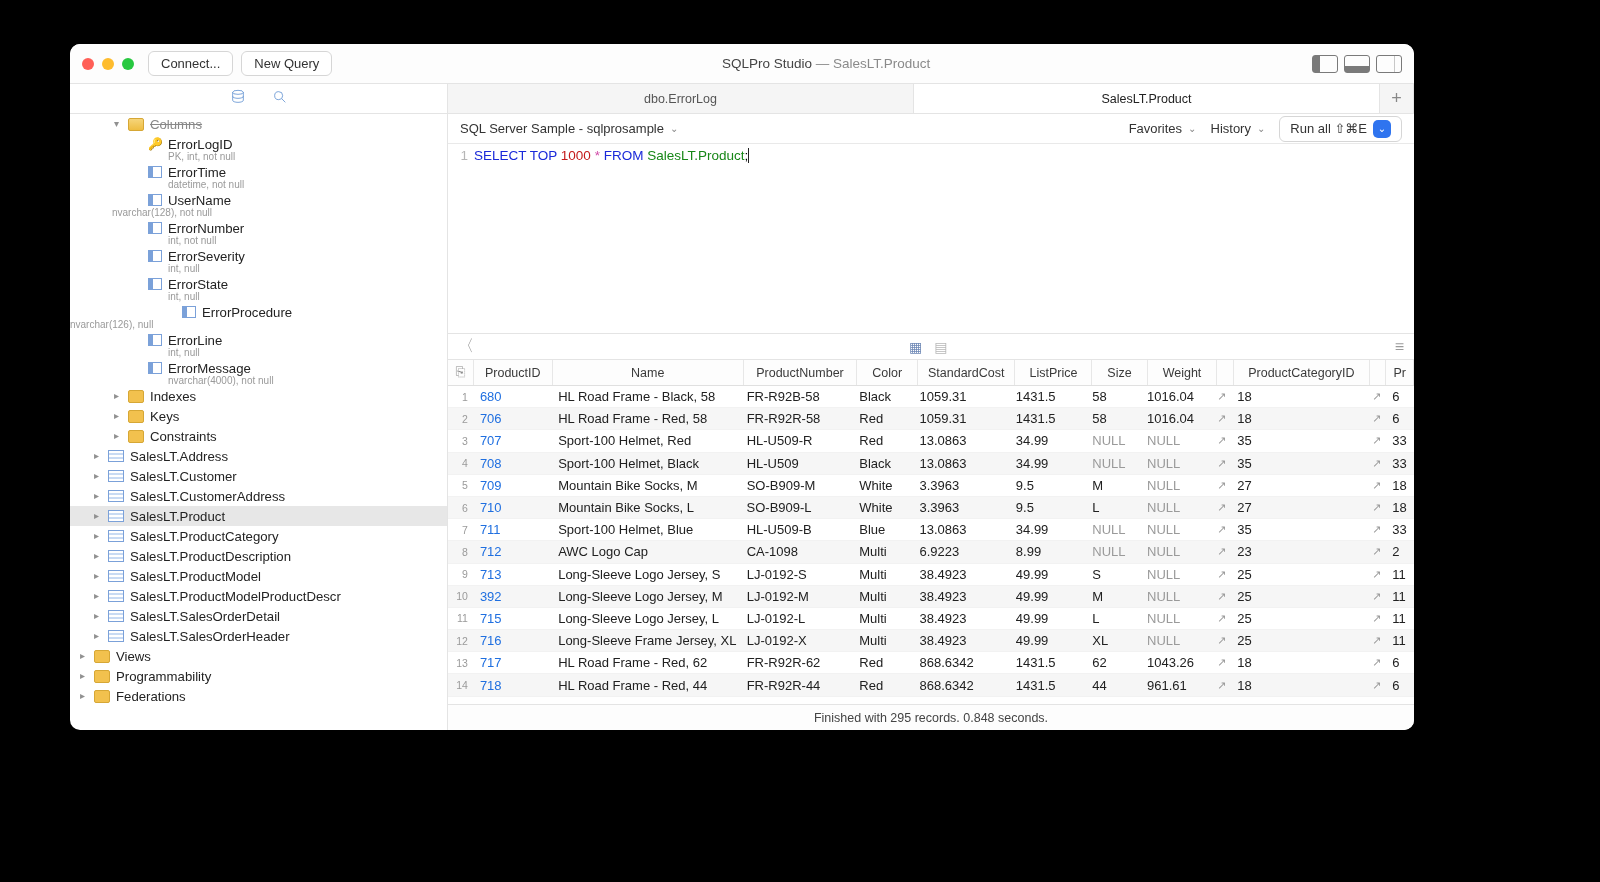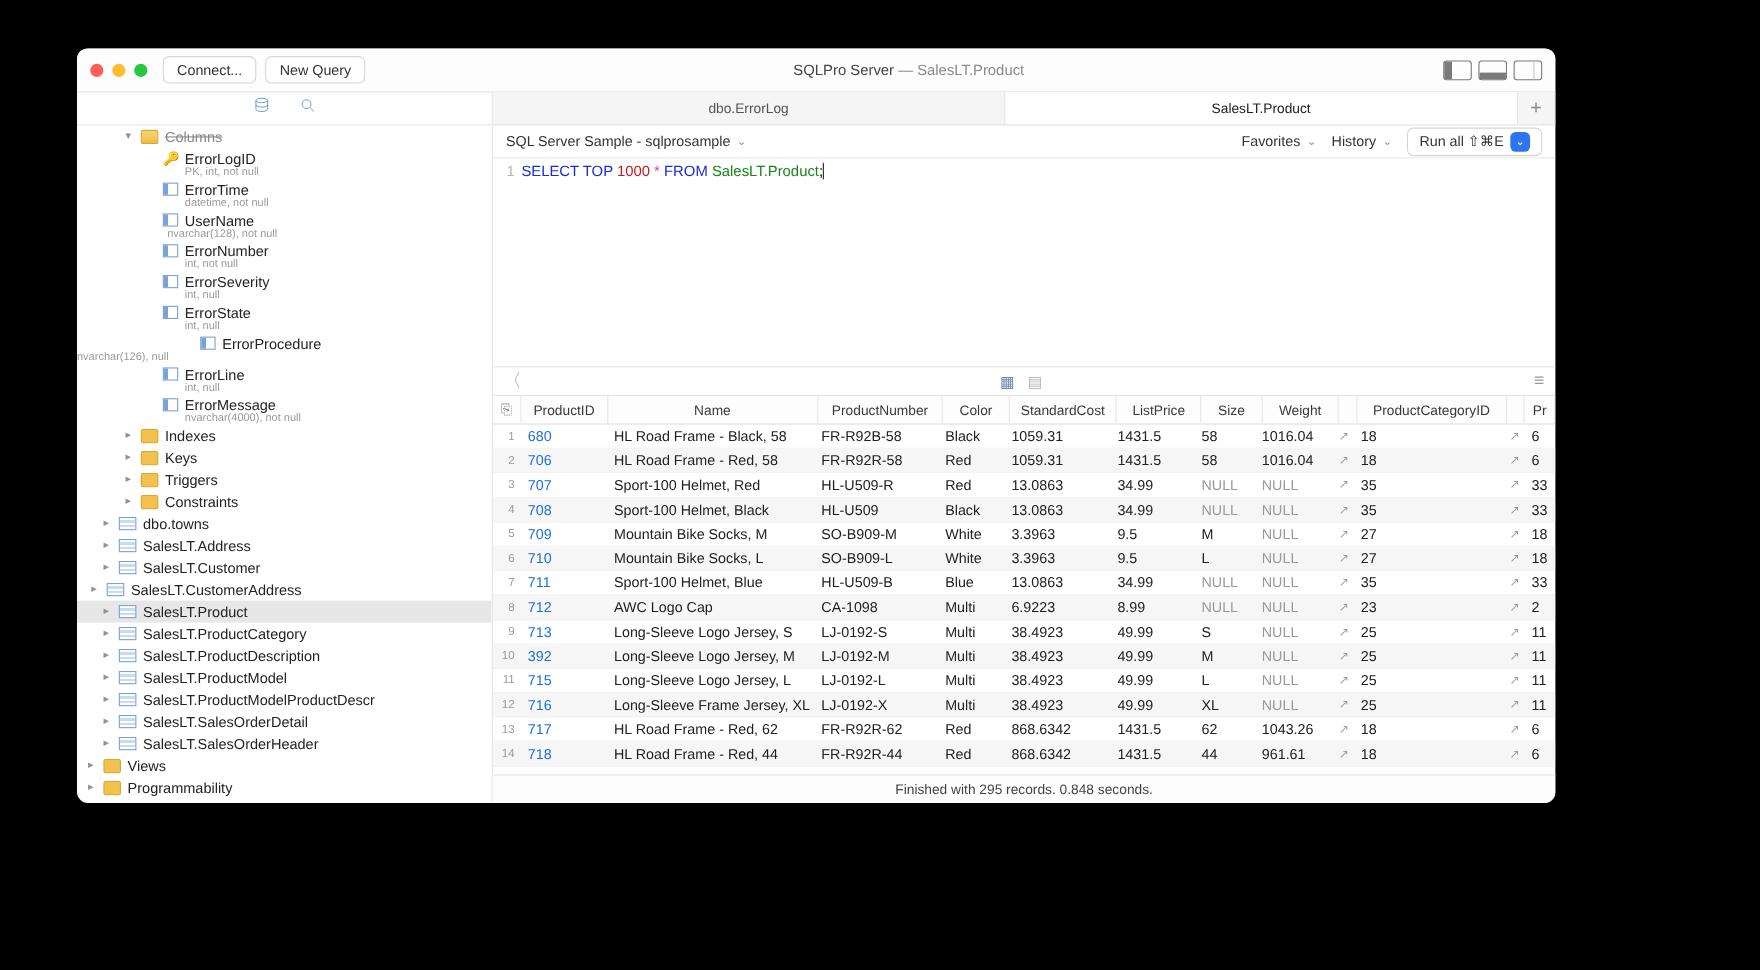--- a/index.html
+++ b/index.html
@@ -71,21 +71,21 @@
 <div class="window">
   <div class="titlebar">
     <div class="traffic">
       <span class="dot" style="background:#ff5f57"></span>
       <span class="dot" style="background:#febc2e"></span>
       <span class="dot" style="background:#28c840"></span>
     </div>
     <button class="tb-btn">Connect...</button>
     <button class="tb-btn">New Query</button>
     <div class="title">
-      <span>SQLPro Server</span>
+      <span>SQLPro Studio</span>
       <span class="sub"> — </span>
       <span class="sub">SalesLT.Product</span>
     </div>
     <div class="panelbtns">
       <span class="panelbtn">
           <span class="h f" style="flex:0 0 30%"></span>
           <span class="h"></span>
         </span>
       <span class="panelbtn" style="flex-direction:column">
           <span class="h"></span>
@@ -124,21 +124,21 @@
           <div class="meta" style="padding-left:98px">PK, int, not null</div>
           <div class="row" style="padding-left:78px">
             <span class="colico"></span>
             <span>ErrorTime</span>
           </div>
           <div class="meta" style="padding-left:98px">datetime, not null</div>
           <div class="row" style="padding-left:78px">
             <span class="colico"></span>
             <span>UserName</span>
           </div>
-          <div class="meta" style="padding-left:82px">nvarchar(128), not null</div>
+          <div class="meta" style="padding-left:42px">nvarchar(128), not null</div>
           <div class="row" style="padding-left:78px">
             <span class="colico"></span>
             <span>ErrorNumber</span>
           </div>
           <div class="meta" style="padding-left:98px">int, not null</div>
           <div class="row" style="padding-left:78px">
             <span class="colico"></span>
             <span>ErrorSeverity</span>
           </div>
           <div class="meta" style="padding-left:98px">int, null</div>
@@ -157,26 +157,24 @@
             <span>ErrorLine</span>
           </div>
           <div class="meta" style="padding-left:98px">int, null</div>
           <div class="row" style="padding-left:78px">
             <span class="colico"></span>
             <span>ErrorMessage</span>
           </div>
           <div class="meta" style="padding-left:98px">nvarchar(4000), not null</div>
           <div class="row" style="padding-left:44px"><span class="chev right"></span><span class="folder"></span>Indexes</div>
           <div class="row" style="padding-left:44px"><span class="chev right"></span><span class="folder"></span>Keys</div>
-          <div class="row" style="padding-left:44px"><span class="chev right"></span><span class="folder"></span>Triggers</div>
           <div class="row" style="padding-left:44px"><span class="chev right"></span><span class="folder"></span>Constraints</div>
-          <div class="row" style="padding-left:24px"><span class="chev right"></span><span class="tableico"></span>dbo.towns</div>
           <div class="row" style="padding-left:24px"><span class="chev right"></span><span class="tableico"></span>SalesLT.Address</div>
           <div class="row" style="padding-left:24px"><span class="chev right"></span><span class="tableico"></span>SalesLT.Customer</div>
-          <div class="row" style="padding-left:13px"><span class="chev right"></span><span class="tableico"></span>SalesLT.CustomerAddress</div>
+          <div class="row" style="padding-left:24px"><span class="chev right"></span><span class="tableico"></span>SalesLT.CustomerAddress</div>
           <div class="row sel" style="padding-left:24px"><span class="chev right"></span><span class="tableico"></span>SalesLT.Product</div>
           <div class="row" style="padding-left:24px"><span class="chev right"></span><span class="tableico"></span>SalesLT.ProductCategory</div>
           <div class="row" style="padding-left:24px"><span class="chev right"></span><span class="tableico"></span>SalesLT.ProductDescription</div>
           <div class="row" style="padding-left:24px"><span class="chev right"></span><span class="tableico"></span>SalesLT.ProductModel</div>
           <div class="row" style="padding-left:24px"><span class="chev right"></span><span class="tableico"></span>SalesLT.ProductModelProductDescr</div>
           <div class="row" style="padding-left:24px"><span class="chev right"></span><span class="tableico"></span>SalesLT.SalesOrderDetail</div>
           <div class="row" style="padding-left:24px"><span class="chev right"></span><span class="tableico"></span>SalesLT.SalesOrderHeader</div>
           <div class="row" style="padding-left:10px"><span class="chev right"></span><span class="folder"></span>Views</div>
           <div class="row" style="padding-left:10px"><span class="chev right"></span><span class="folder"></span>Programmability</div>
           <div class="row" style="padding-left:10px"><span class="chev right"></span><span class="folder"></span>Federations</div>

